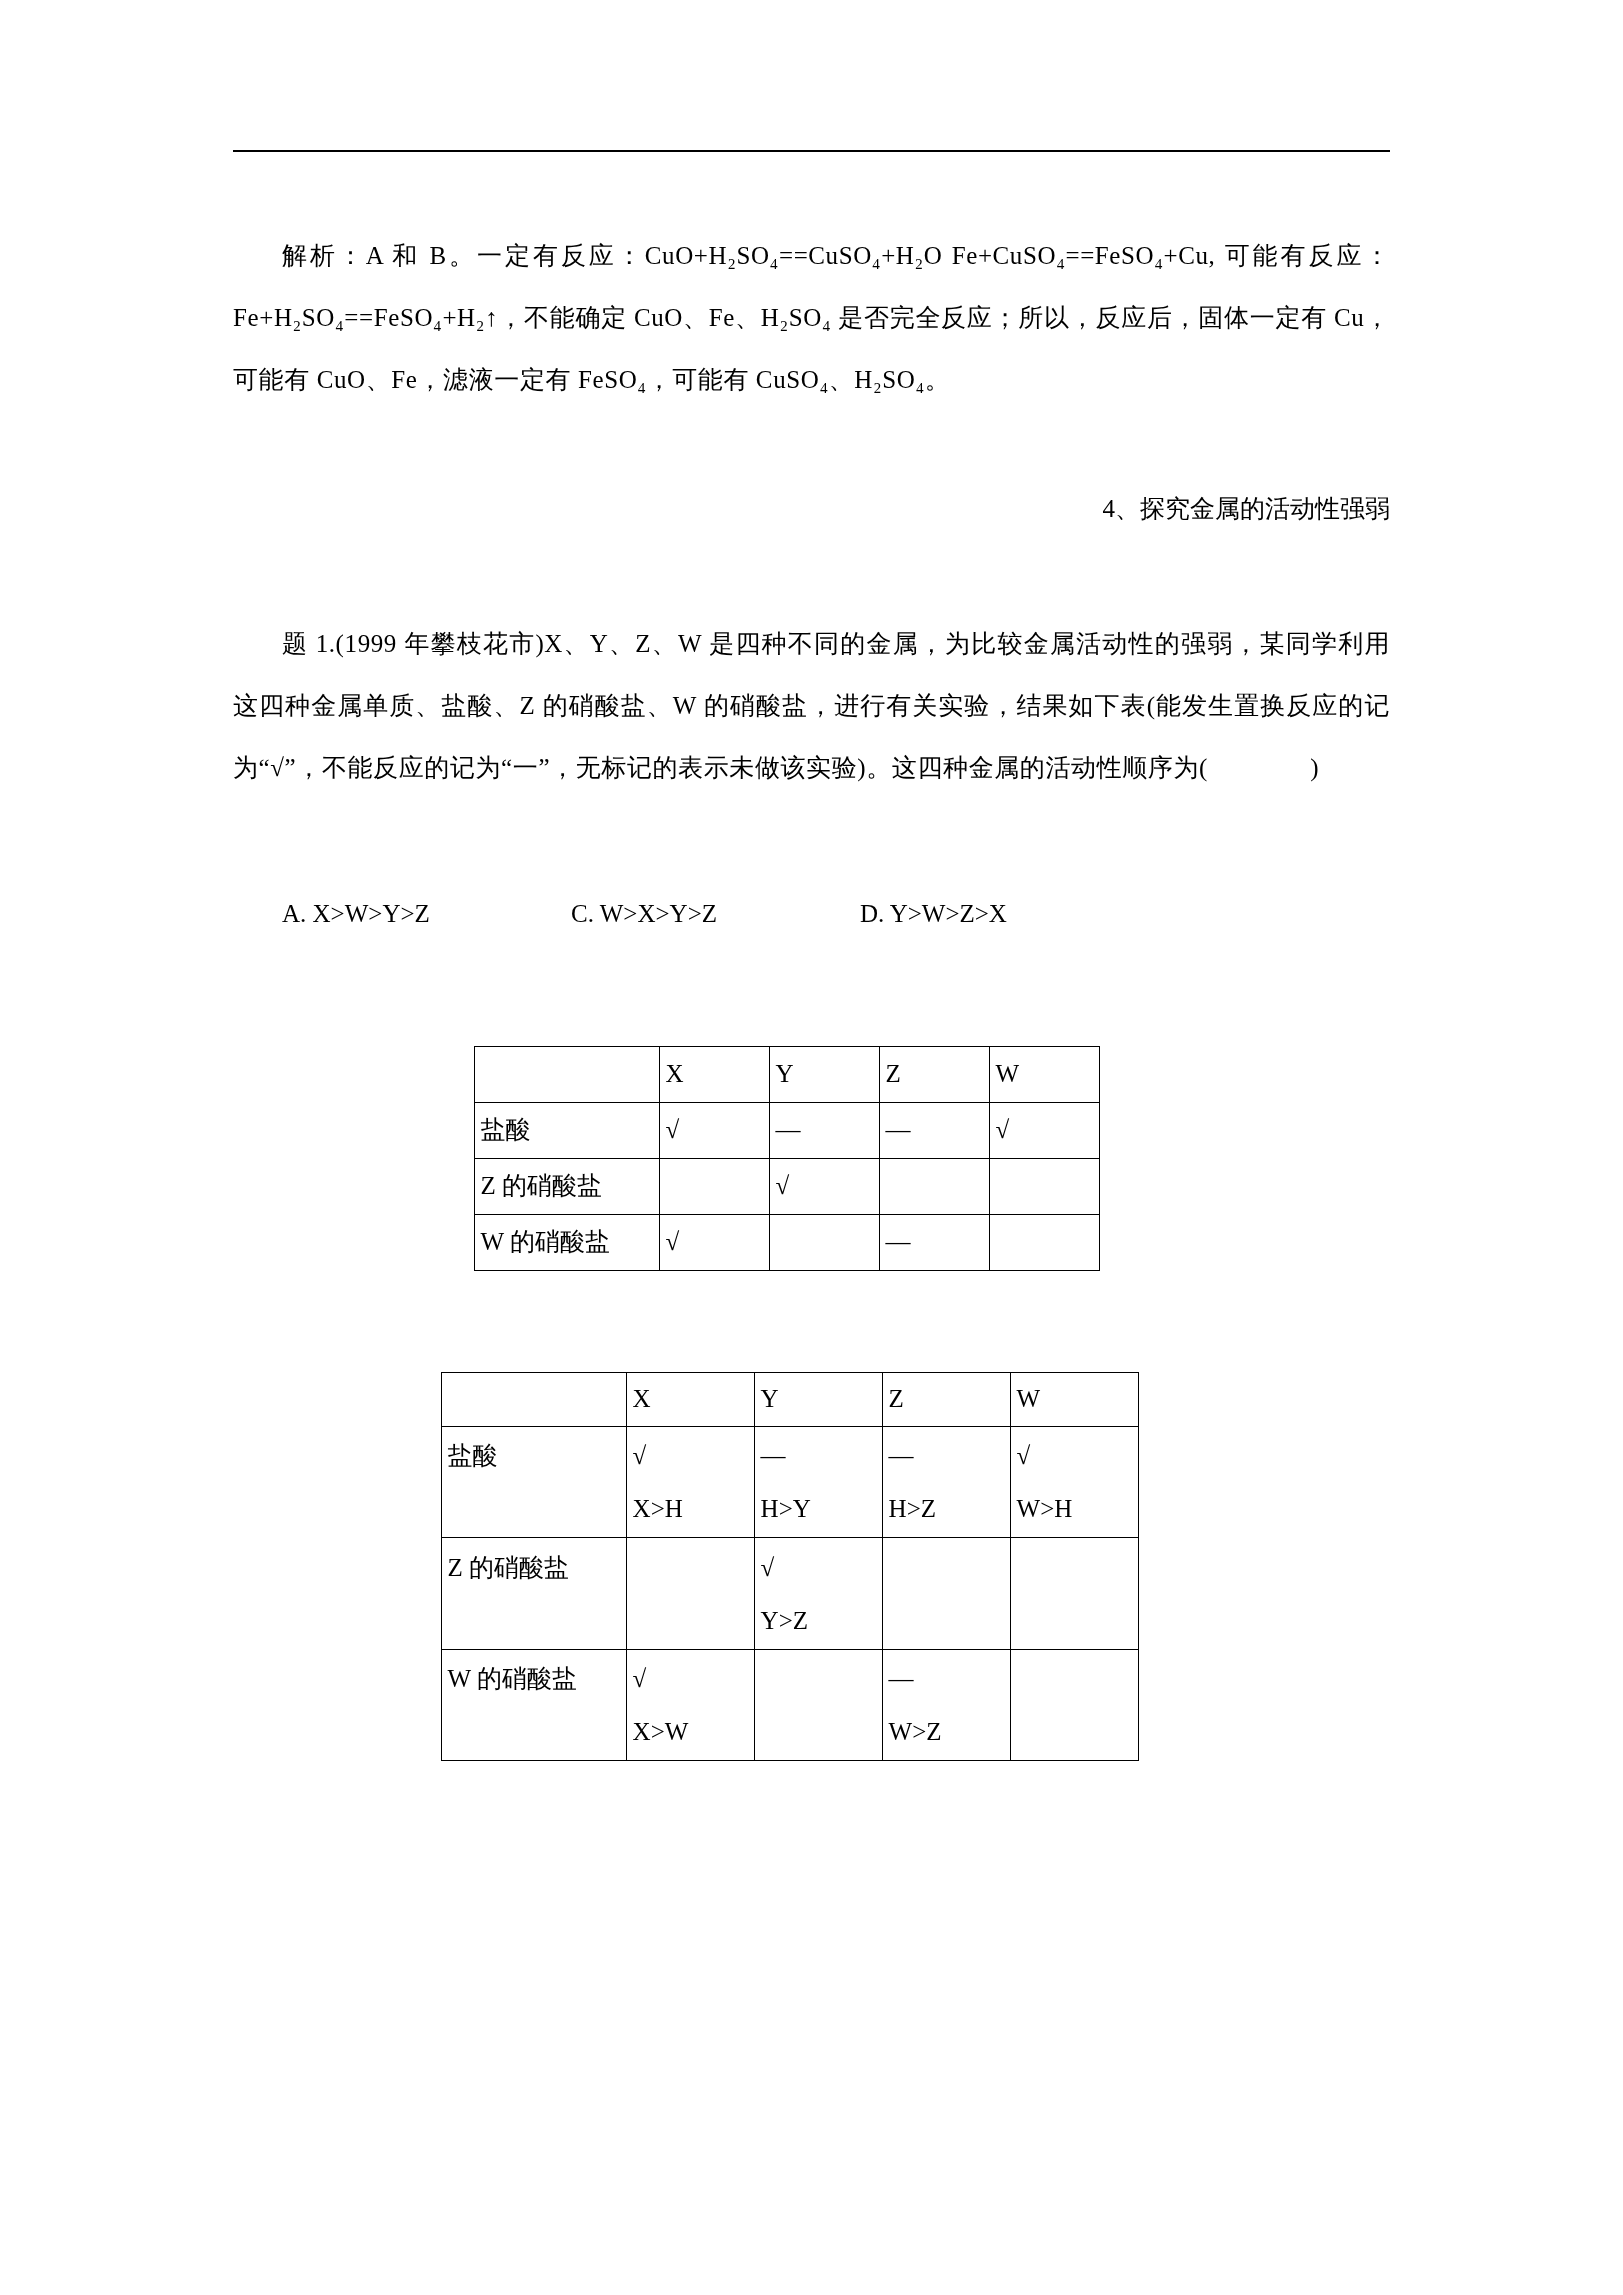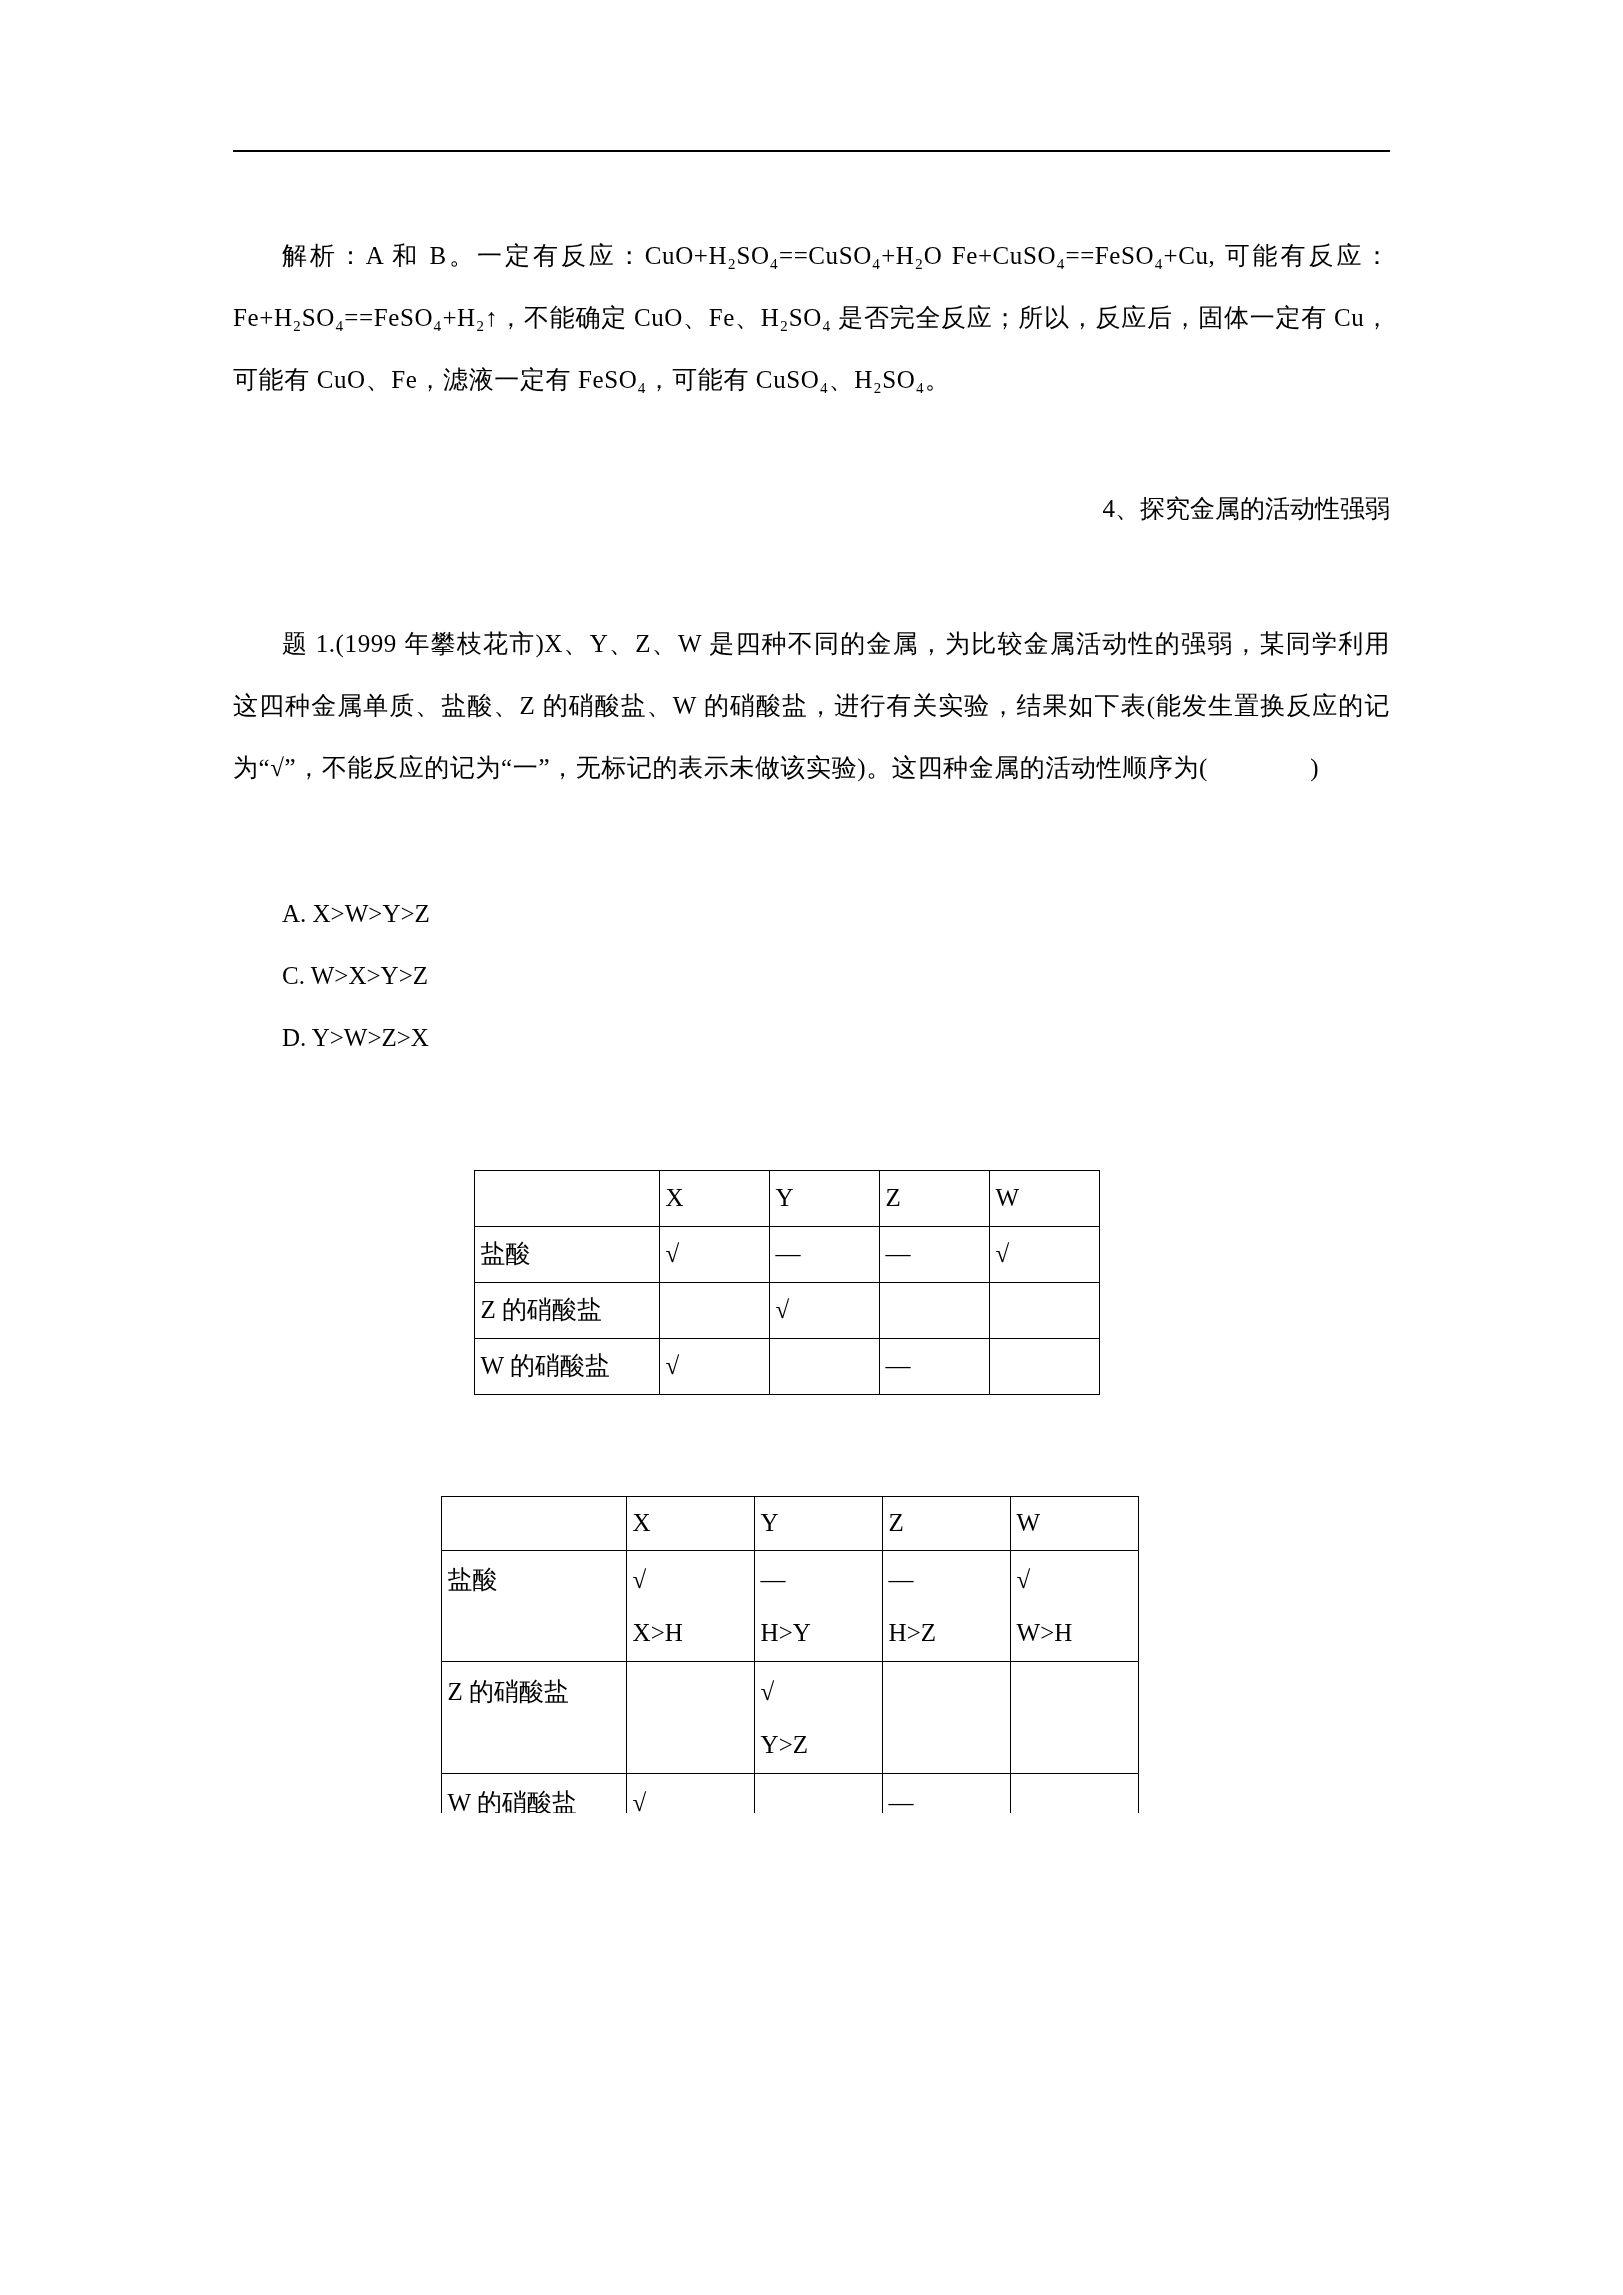--- a/index.html
+++ b/index.html
@@ -33,21 +33,20 @@
     line-height:62px;
     text-indent:49px;
     text-align:right;
   }
   .analysis2 { text-indent:84px; }
   .options-row {
     margin-top:84px;
     padding-left:49px;
     display:flex;
     line-height:62px;
-    flex-direction:column;
   }
   .options-row span { width:289px; display:inline-block; }
   table { border-collapse:collapse; table-layout:fixed; }
   td {
     border:1.7px solid #000;
     text-align:left;
     vertical-align:top;
     padding:2.2px 5.6px;
     font-size:25px;
     overflow:hidden;

